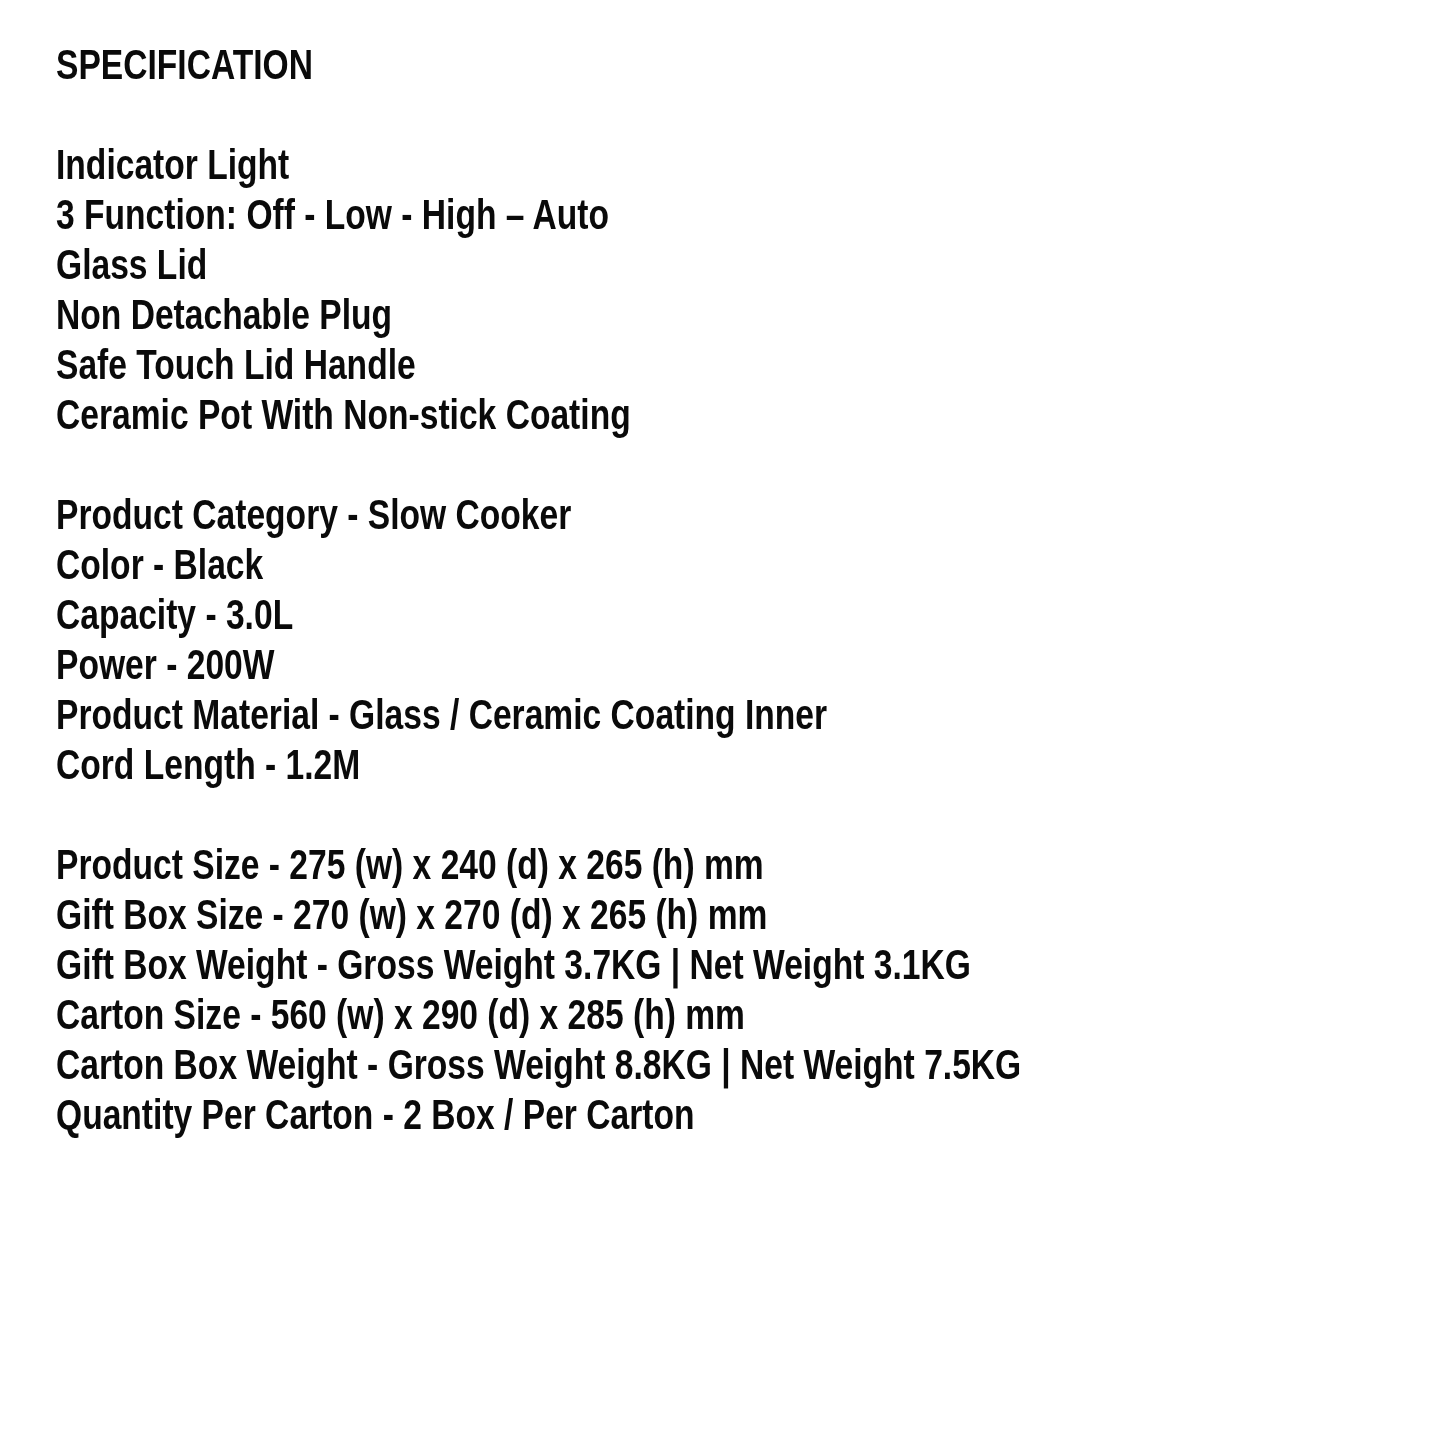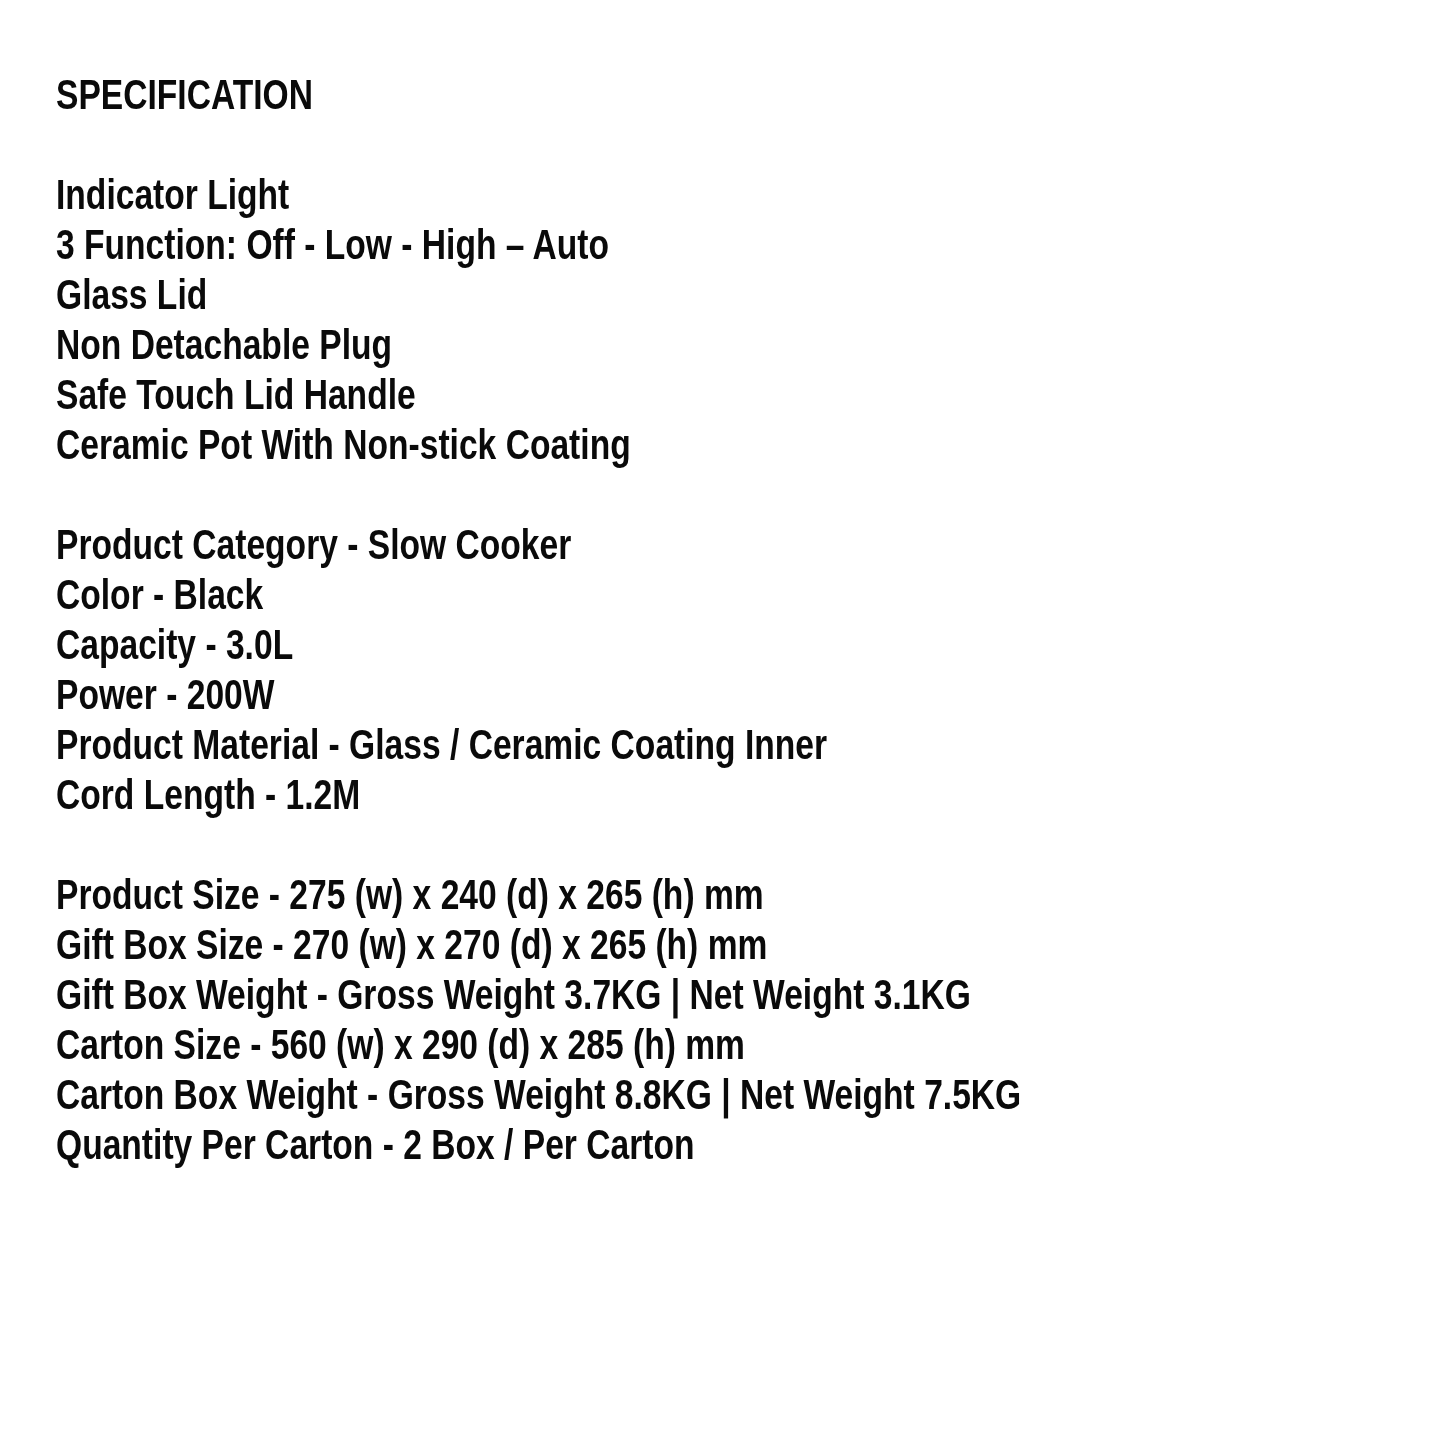--- a/index.html
+++ b/index.html
@@ -6,21 +6,20 @@
     margin: 0;
     padding: 0;
     background: #ffffff;
   }
   .page {
     position: relative;
     width: 1440px;
     height: 1144px;
     background: #ffffff;
     overflow: hidden;
-    margin-top: 30px;
   }
   .content {
     position: absolute;
     left: 56px;
     top: 40px;
     color: #0a0a0a;
     font-family: "Liberation Sans", sans-serif;
     font-weight: 700;
     font-size: 42px;
     line-height: 50px;

